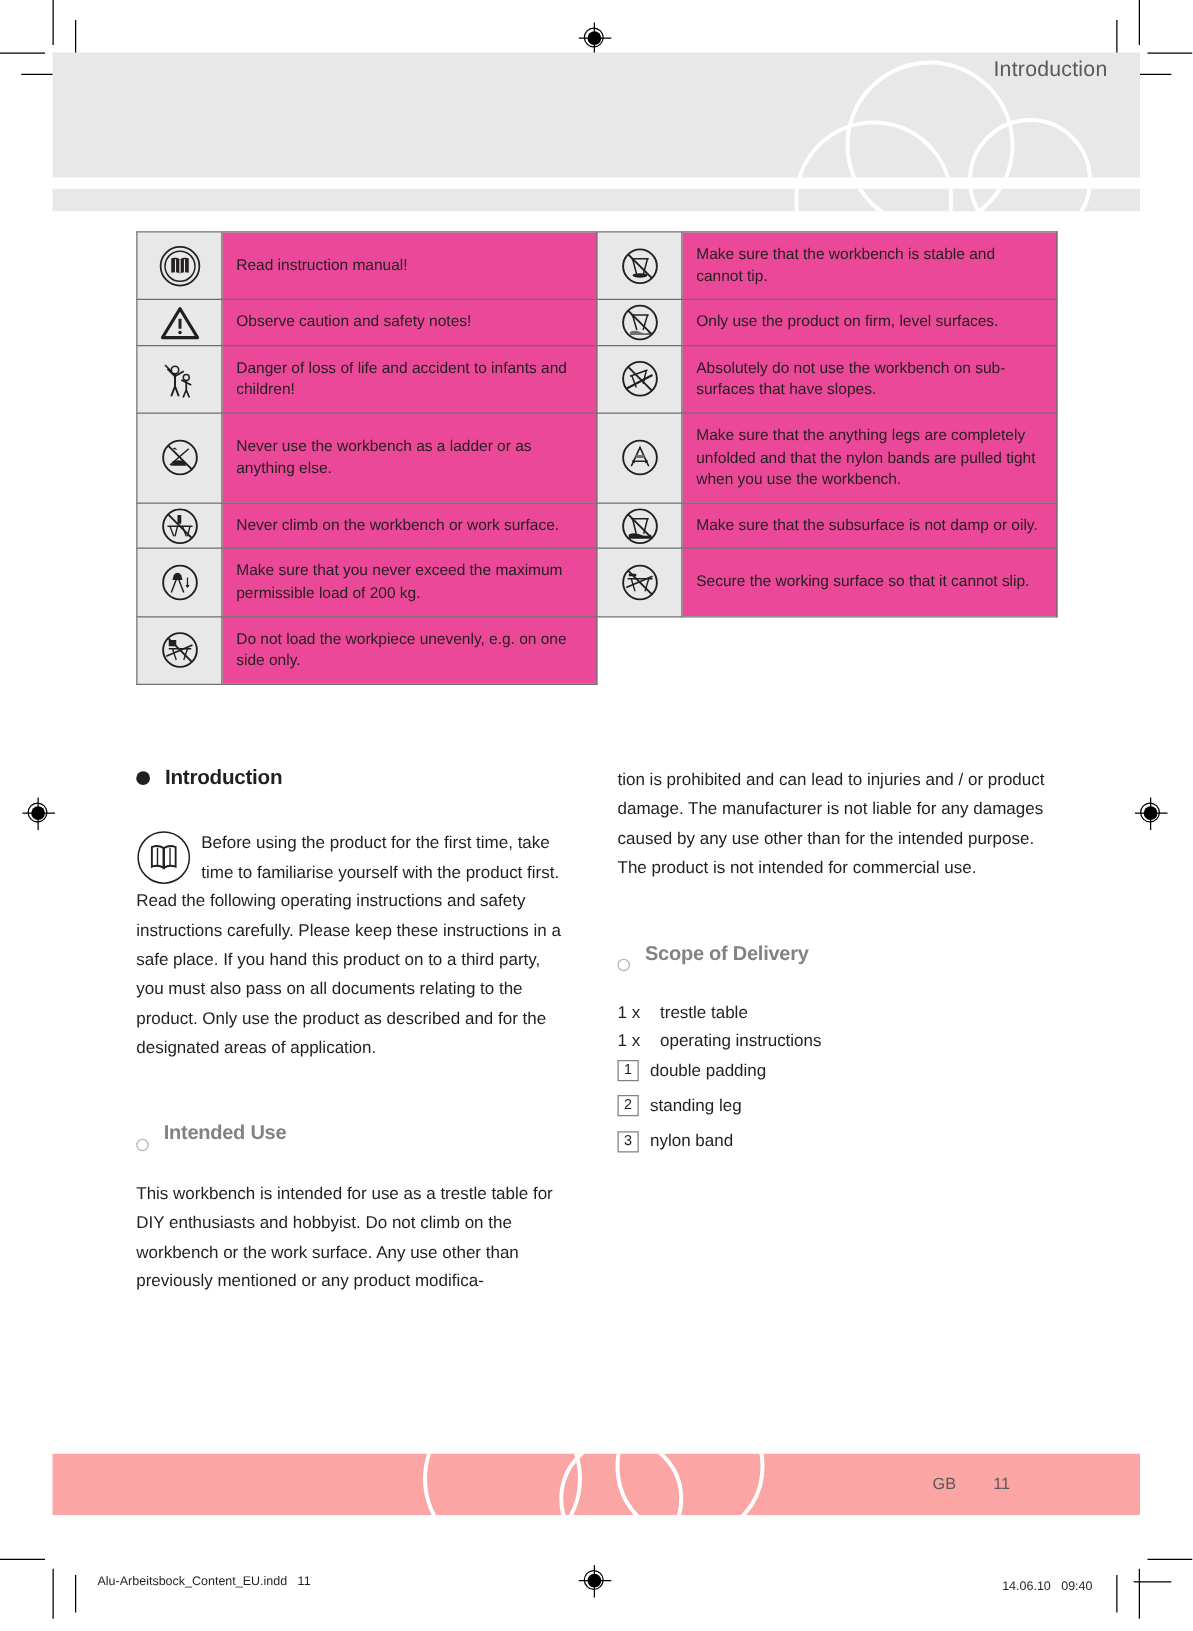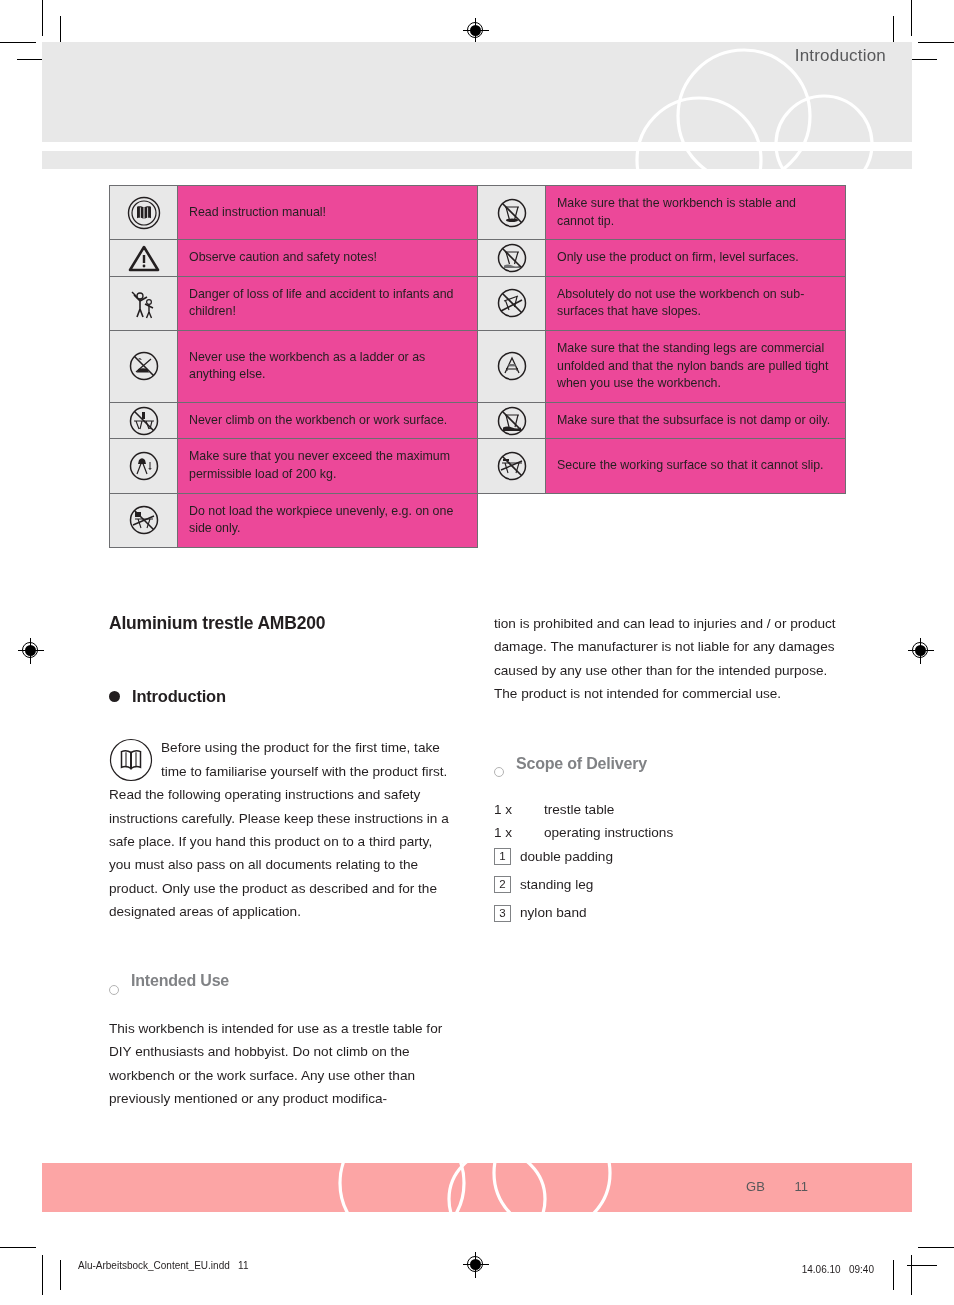--- a/index.html
+++ b/index.html
@@ -174,21 +174,21 @@
   .intro-icon {
     float: left;
     width: 44px; height: 44px;
     margin: 2px 8px 0 0;
     shape-outside: margin-box;
   }
   .intro-para::after { content: ""; display: block; clear: both; }
 
   
   .qty-list { margin: 0; }
-  .qty-row { display: flex; gap: 24px; line-height: 1.68; }
+  .qty-row { display: flex; gap: 8px; line-height: 1.68; }
   .qty-row .qty { width: 26px; flex: none; }
 
   
   .parts-list { margin: 0; }
   .parts-row {
     display: flex;
     align-items: center;
     gap: 9px;
     margin-bottom: 5px;
   }
@@ -380,21 +380,21 @@
       <td class="tx">Never use the workbench as a ladder or as anything else.</td>
       <td class="ic">
         <svg width="34" height="34" viewBox="0 0 34 34">
           <circle cx="17" cy="17" r="13.5" fill="none" stroke="#231f20" stroke-width="1.5"></circle>
           <path d="M10 24 L17 9 L24 24" fill="none" stroke="#231f20" stroke-width="1.3"></path>
           <rect x="13.5" y="15" width="7" height="2.4" fill="#6d6e71"></rect>
           <path d="M11.5 20 L22.5 20" stroke="#231f20" stroke-width="1.1"></path>
           <path d="M12.6 18.6 L11.2 20 L12.6 21.4 M21.4 18.6 L22.8 20 L21.4 21.4" fill="none" stroke="#231f20" stroke-width="1"></path>
         </svg>
       </td>
-      <td class="tx">Make sure that the standing legs are commercial unfolded and that the nylon bands are pulled tight when you use the workbench.</td>
+      <td class="tx">Make sure that the anything legs are completely unfolded and that the nylon bands are pulled tight when you use the workbench.</td>
     </tr>
 
     <tr>
       <td class="ic">
         <svg width="34" height="34" viewBox="0 0 34 34">
           <circle cx="17" cy="17" r="13.5" fill="none" stroke="#231f20" stroke-width="1.5"></circle>
           <path d="M7 17 L27 17 M9 17 L12 25 M15 17 L13 25 M19 17 L22 25 M25 17 L23 25" stroke="#231f20" stroke-width="1.1" fill="none"></path>
           <path d="M15 8 L18 8 L18 15 L15 15 Z" fill="#231f20"></path>
           <line x1="7.5" y1="7.5" x2="26.5" y2="26.5" stroke="#231f20" stroke-width="1.6"></line>
         </svg>
@@ -444,21 +444,20 @@
         </svg>
       </td>
       <td class="tx">Do not load the workpiece unevenly, e.g. on one side only.</td>
       <td class="blank"></td>
       <td class="blank"></td>
     </tr>
   </tbody>
 </table>
 
 <div class="col col-left">
-  <div class="prod-title">Aluminium trestle AMB200</div>
 
   <div class="h1row">
     <span class="bullet-filled"></span>
     <span class="h1text">Introduction</span>
   </div>
 
   <div class="intro-para">
     <svg class="intro-icon" viewBox="0 0 44 44">
       <circle cx="22" cy="22" r="20.5" fill="none" stroke="#231f20" stroke-width="1.2"></circle>
       <path d="M22 14.5 C19 12.6 15 12.6 12.5 13.6 L12.5 29.4 C15 28.4 19 28.4 22 30.3 Z" fill="none" stroke="#231f20" stroke-width="1.5"></path>

